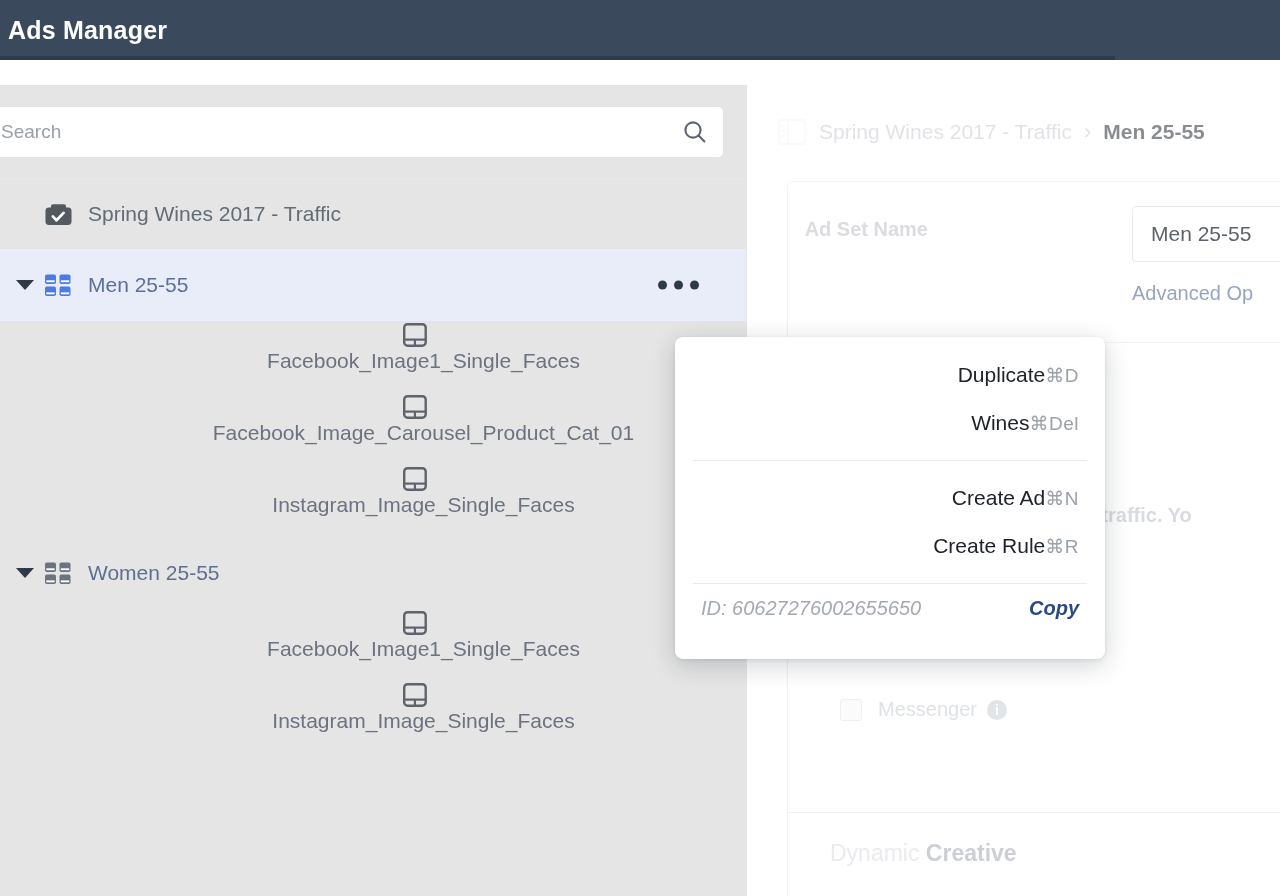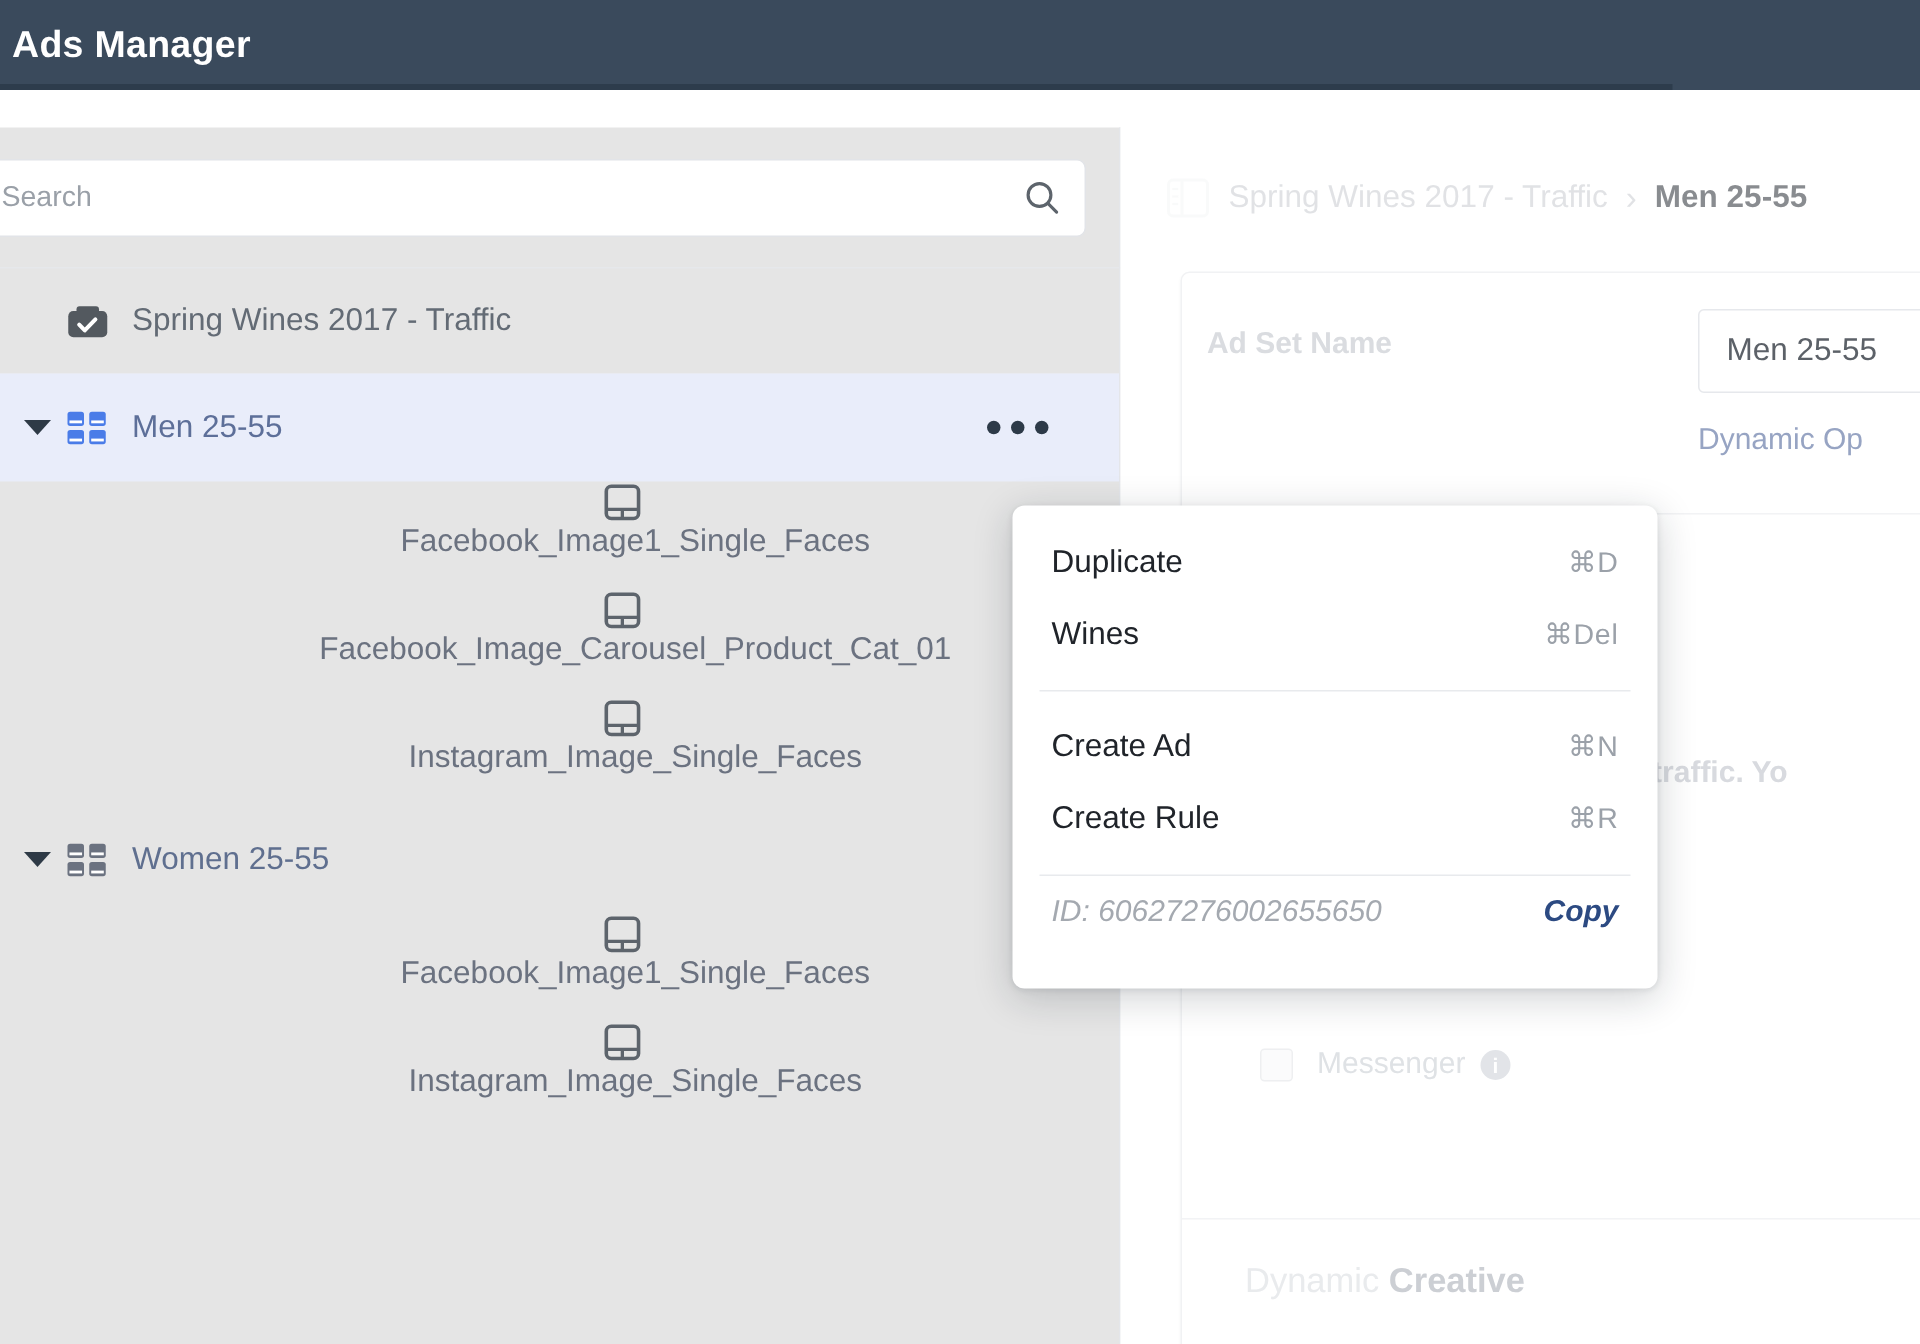--- a/index.html
+++ b/index.html
@@ -157,21 +157,21 @@
 
   
   .ctx-menu {
     position: absolute; left: 675px; top: 337px; width: 430px;
     background: #ffffff; border-radius: 8px;
     box-shadow: 0 6px 26px rgba(20,28,40,.20), 0 1px 4px rgba(20,28,40,.10);
     padding: 14px 0 0 0;
     z-index: 50;
   }
   .ctx-item {
-    display: flex; align-items: center; justify-content: space-between;
+    display: flex; align-items: center; justify-content: flex-end;
     height: 48px; padding: 0 26px;
   }
   .ctx-label { font-size: 21px; color: #20242a; }
   .ctx-shortcut { font-size: 19px; color: #9ba1a9; letter-spacing: .5px; }
   .ctx-divider { height: 1px; background: #e8eaed; margin: 13px 18px; }
   .ctx-footer {
     display: flex; justify-content: space-between;
     height: 50px; padding: 0 26px 0 26px; margin-bottom: 12px; font-style: italic;
   }
   .ctx-id { font-size: 20px; color: #a4a9b0; }
@@ -339,21 +339,21 @@
 
     <div class="card">
 
       <div class="field-row" style="left:-420px; top:36px; width:560px; justify-content:flex-end;">
         <div class="field-label">Ad Set Name</div>
       </div>
       <div class="field-input" style="position:absolute; left:344px; top:24px; width:300px;">
         <span>Men 25-55</span>
       </div>
 
-      <div class="link-text" style="position:absolute; left:344px; top:100px;">Dynamic Op</div>
+      <div class="link-text" style="position:absolute; left:344px; top:100px;">Advanced Op</div>
 
       <div class="hrule" style="left:0; top:160px; width:600px;"></div>
 
       <div class="faded-body" style="position:absolute; left:260px; top:322px;">drive traffic. Yo</div>
 
       <div class="faded-label" style="position:absolute; left:96px; top:450px;">App</div>
 
       <div class="field-row" style="left:52px; top:516px;">
         <div class="checkbox-ghost"></div>
         <div class="faded-soft">Messenger</div>

